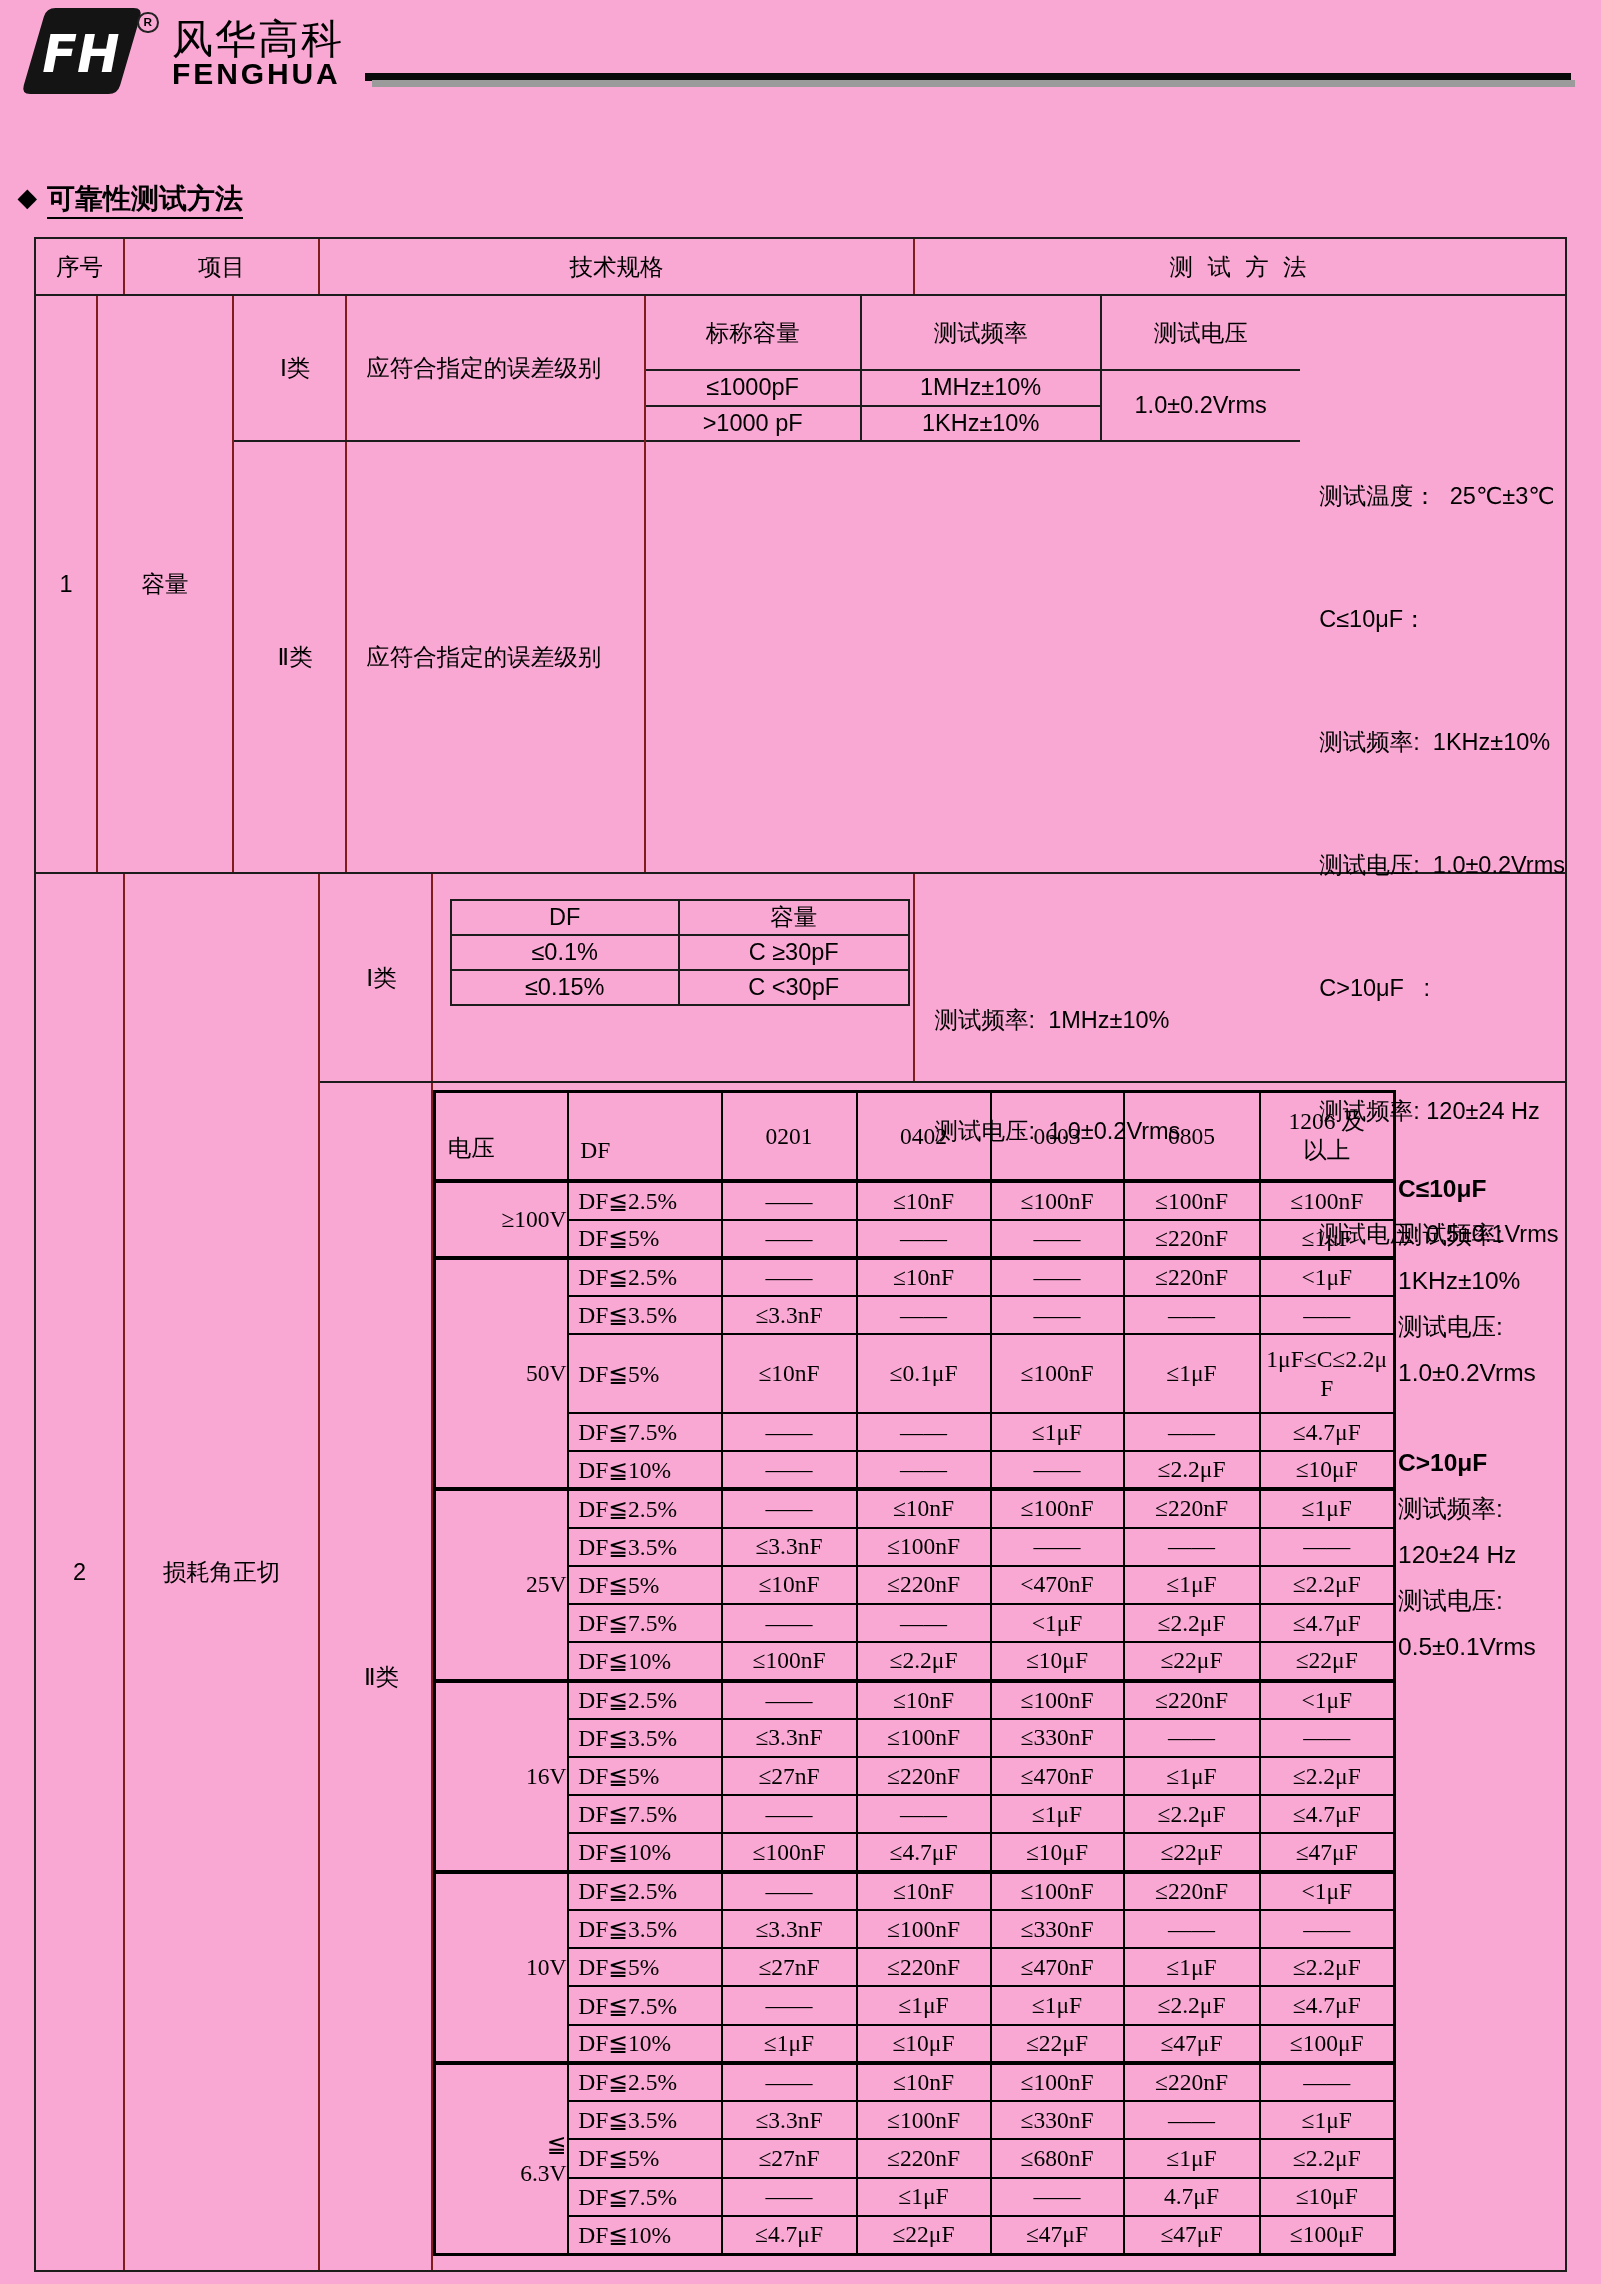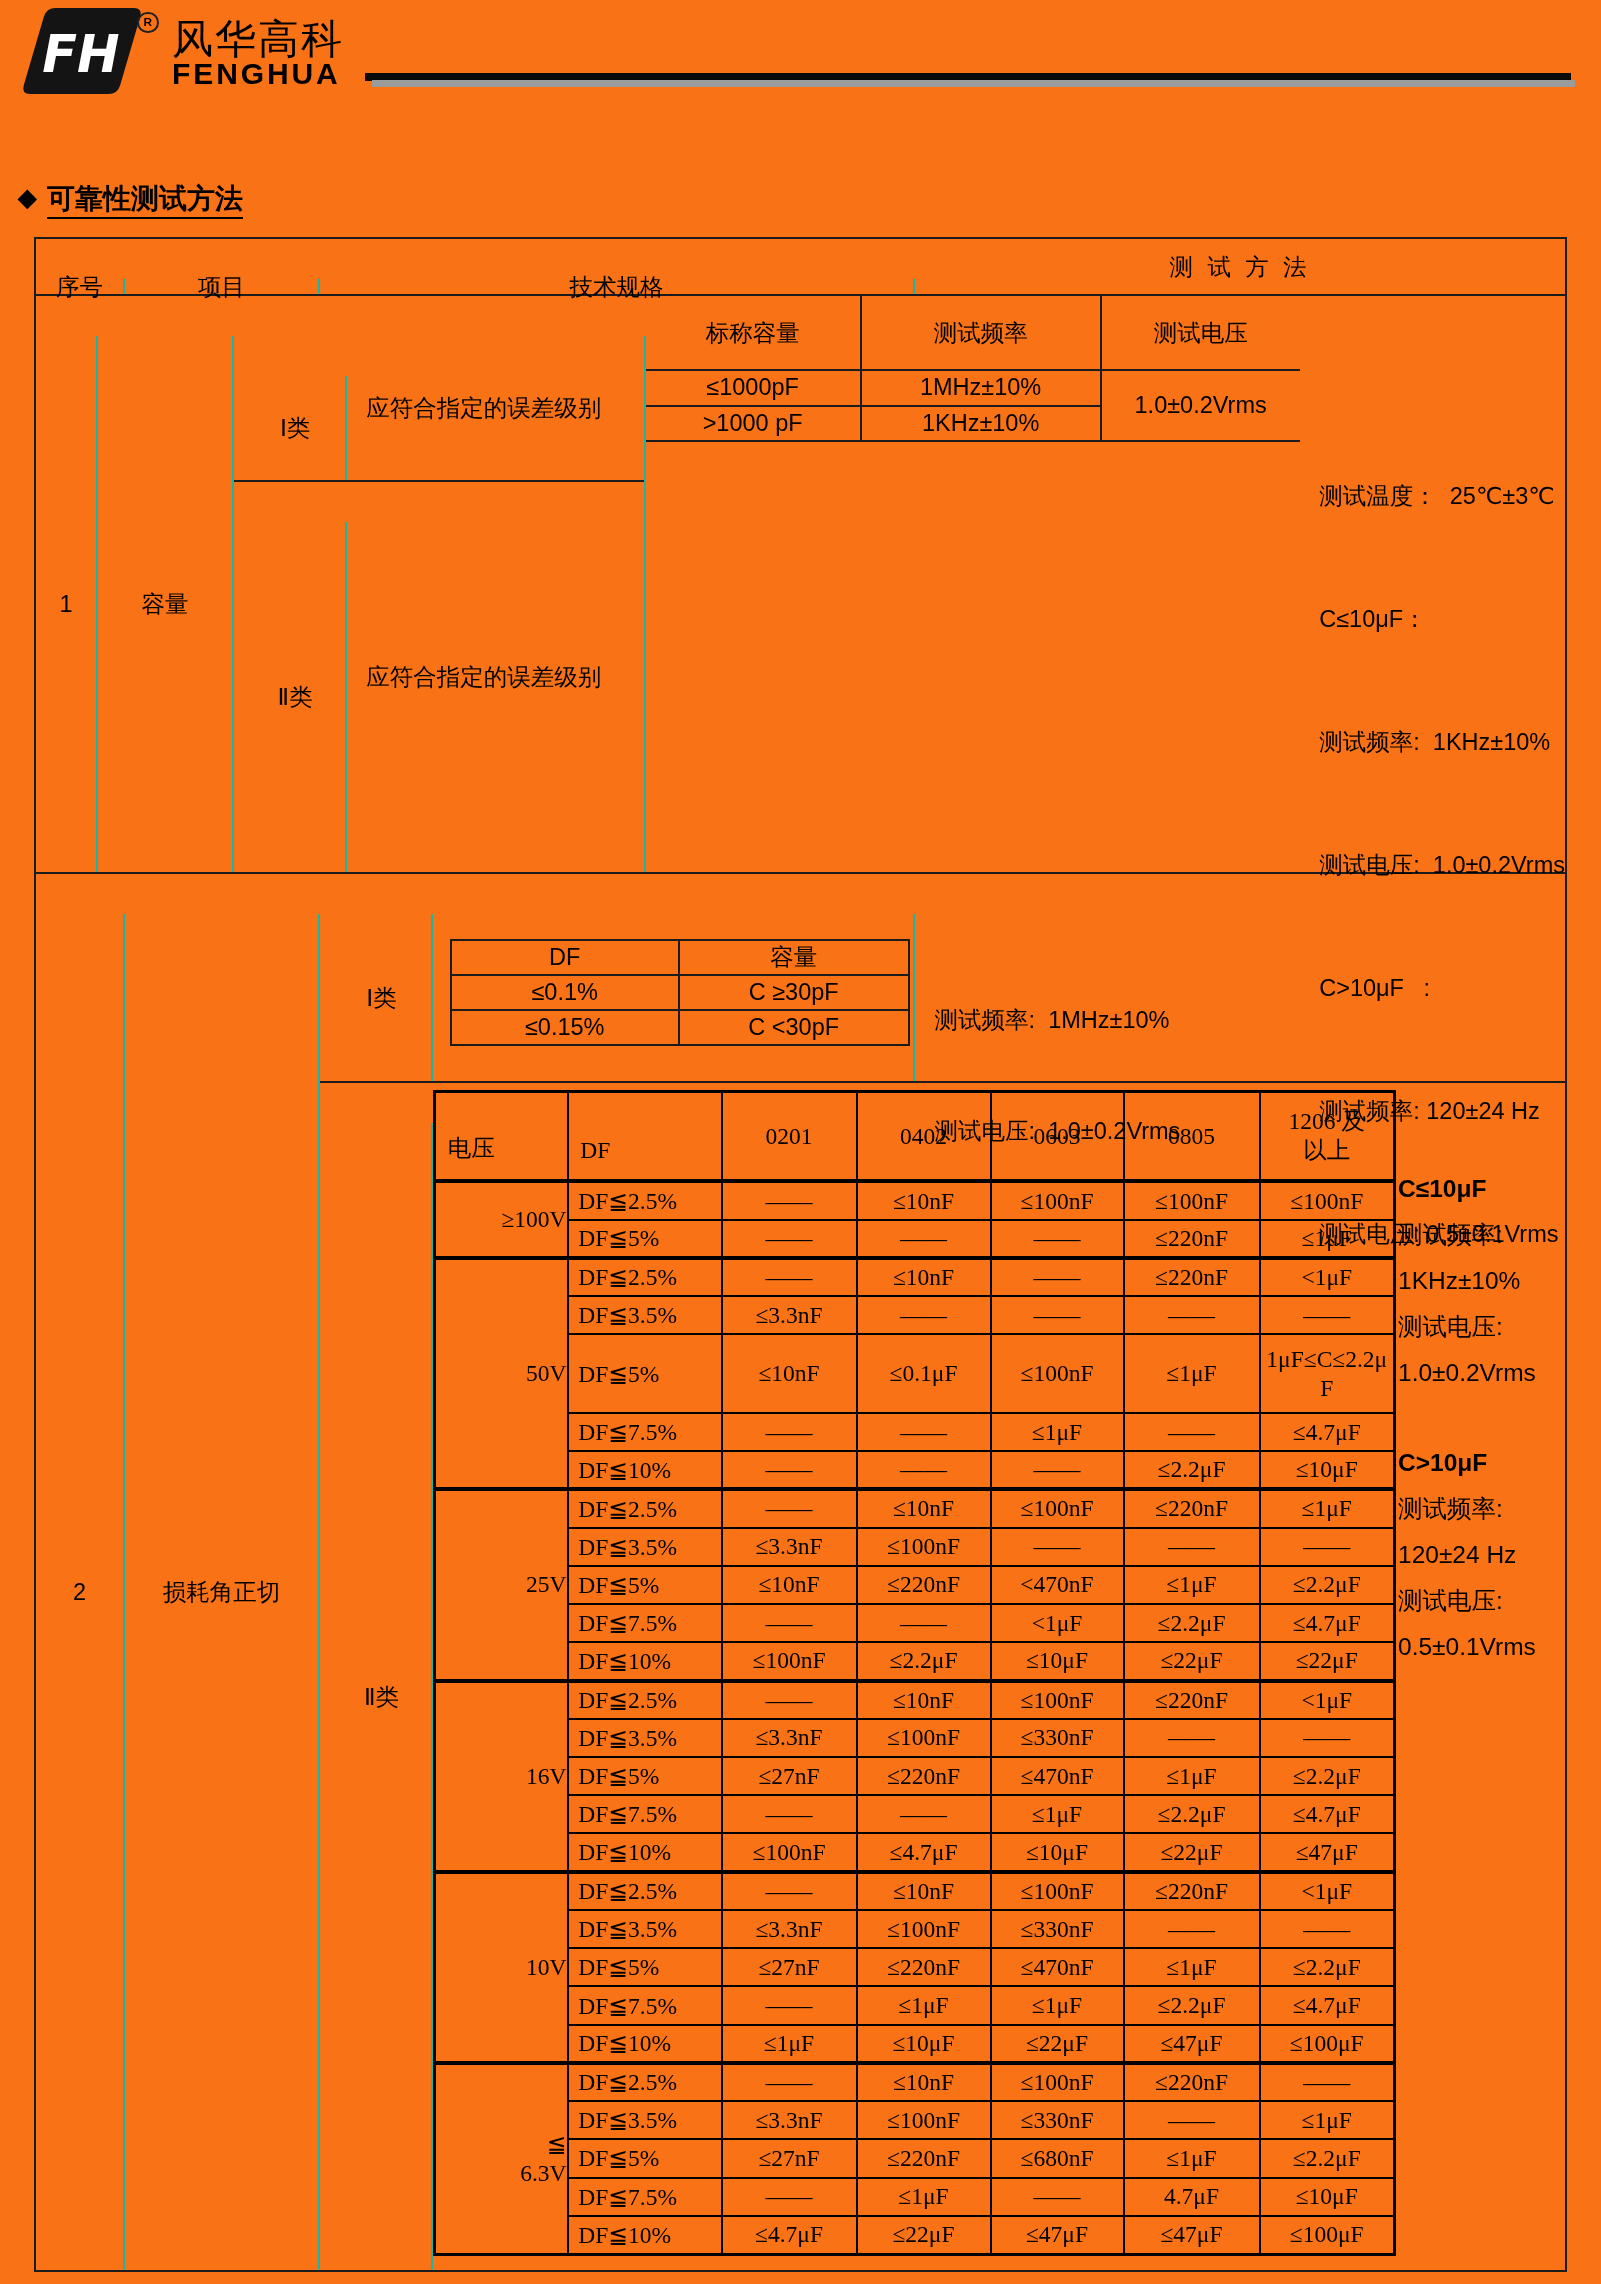--- a/index.html
+++ b/index.html
@@ -1,18 +1,18 @@
 <!DOCTYPE html>
 <html><head>
 <meta charset="utf-8">
 <style>
   * { box-sizing: border-box; margin: 0; padding: 0; }
   html,body { width: 1602px; height: 2285px; background: #fff; color: #000;
     font-family: "Liberation Sans","DejaVu Sans",sans-serif; }
-  .page { position: absolute; left: 0; top: 0; width: 1602px; height: 2285px; background: #f97316; overflow: hidden; }
+  .page { position: absolute; left: 0; top: 0; width: 1602px; height: 2285px; background: #f9a8d4; overflow: hidden; }
 
   
   .logo-mark { position: absolute; left: 19.6px; top: 5.9px; }
   .reg-mark { position: absolute; left: 137px; top: 11.8px; width: 21.6px; height: 21.6px; border: 2px solid #222;
     border-radius: 50%; font-size: 11.8px; font-weight: bold; text-align: center; line-height: 17.6px; }
   .brand-cn { position: absolute; left: 172px; top: 11.8px; font-size: 41px; font-weight: normal; letter-spacing: 2px; }
   .brand-en { position: absolute; left: 172px; top: 57px; font-size: 30px; font-weight: bold; letter-spacing: 2.9px; }
   .doc-title { position: absolute; left: 1047px; top: 25.5px; font-size: 34px; font-weight: bold; letter-spacing: 1px; }
   .rule-black { position: absolute; left: 365px; top: 73px; width: 1206px; height: 7.8px; background: #0a0a0a; }
   .rule-gray { position: absolute; left: 372px; top: 80px; width: 1203px; height: 6.9px; background: #9b9b9b; }
@@ -20,21 +20,21 @@
   
   .section-heading { position: absolute; left: 17.6px; top: 180px; font-size: 28px; font-weight: bold; }
   .section-heading .diamond { font-size: 25.5px; margin-right: 9.8px; vertical-align: 2px; }
   .section-heading .st { border-bottom: 2.9px solid #000; padding-bottom: 2.9px; }
 
   
   .main-table { position: absolute; left: 34px; top: 237px; width: 1533px; height: 2035px;
     border: 2px solid #1c1c1c; display: flex; flex-direction: column; font-size: 23.5px; }
   .frow { display: flex; }
   .bb { border-bottom: 2px solid #1c1c1c; }
-  .br { border-right: 2px solid #14b8a6; margin-top: 40px; }
+  .br { border-right: 2px solid #7f1d1d; }
   .cc { display: flex; align-items: center; justify-content: center; text-align: center; }
   .w-no { width: 89px; } .w-item { width: 195px; } .w-specfull { width: 595px; }
   .w-class { width: 113px; padding-left: 12px; } .flex1 { flex: 1; }
   .mt-header { height: 57px; }
   .mt-header .method-h { letter-spacing: 3.9px; white-space: pre; }
 
   .mt-row1 { height: 578px; }
   .specgroup { width: 595px; display: flex; flex-direction: column; }
   .sg1 { height: 146px; }
   .spec-text { display: flex; align-items: center; padding-left: 19.6px; }

